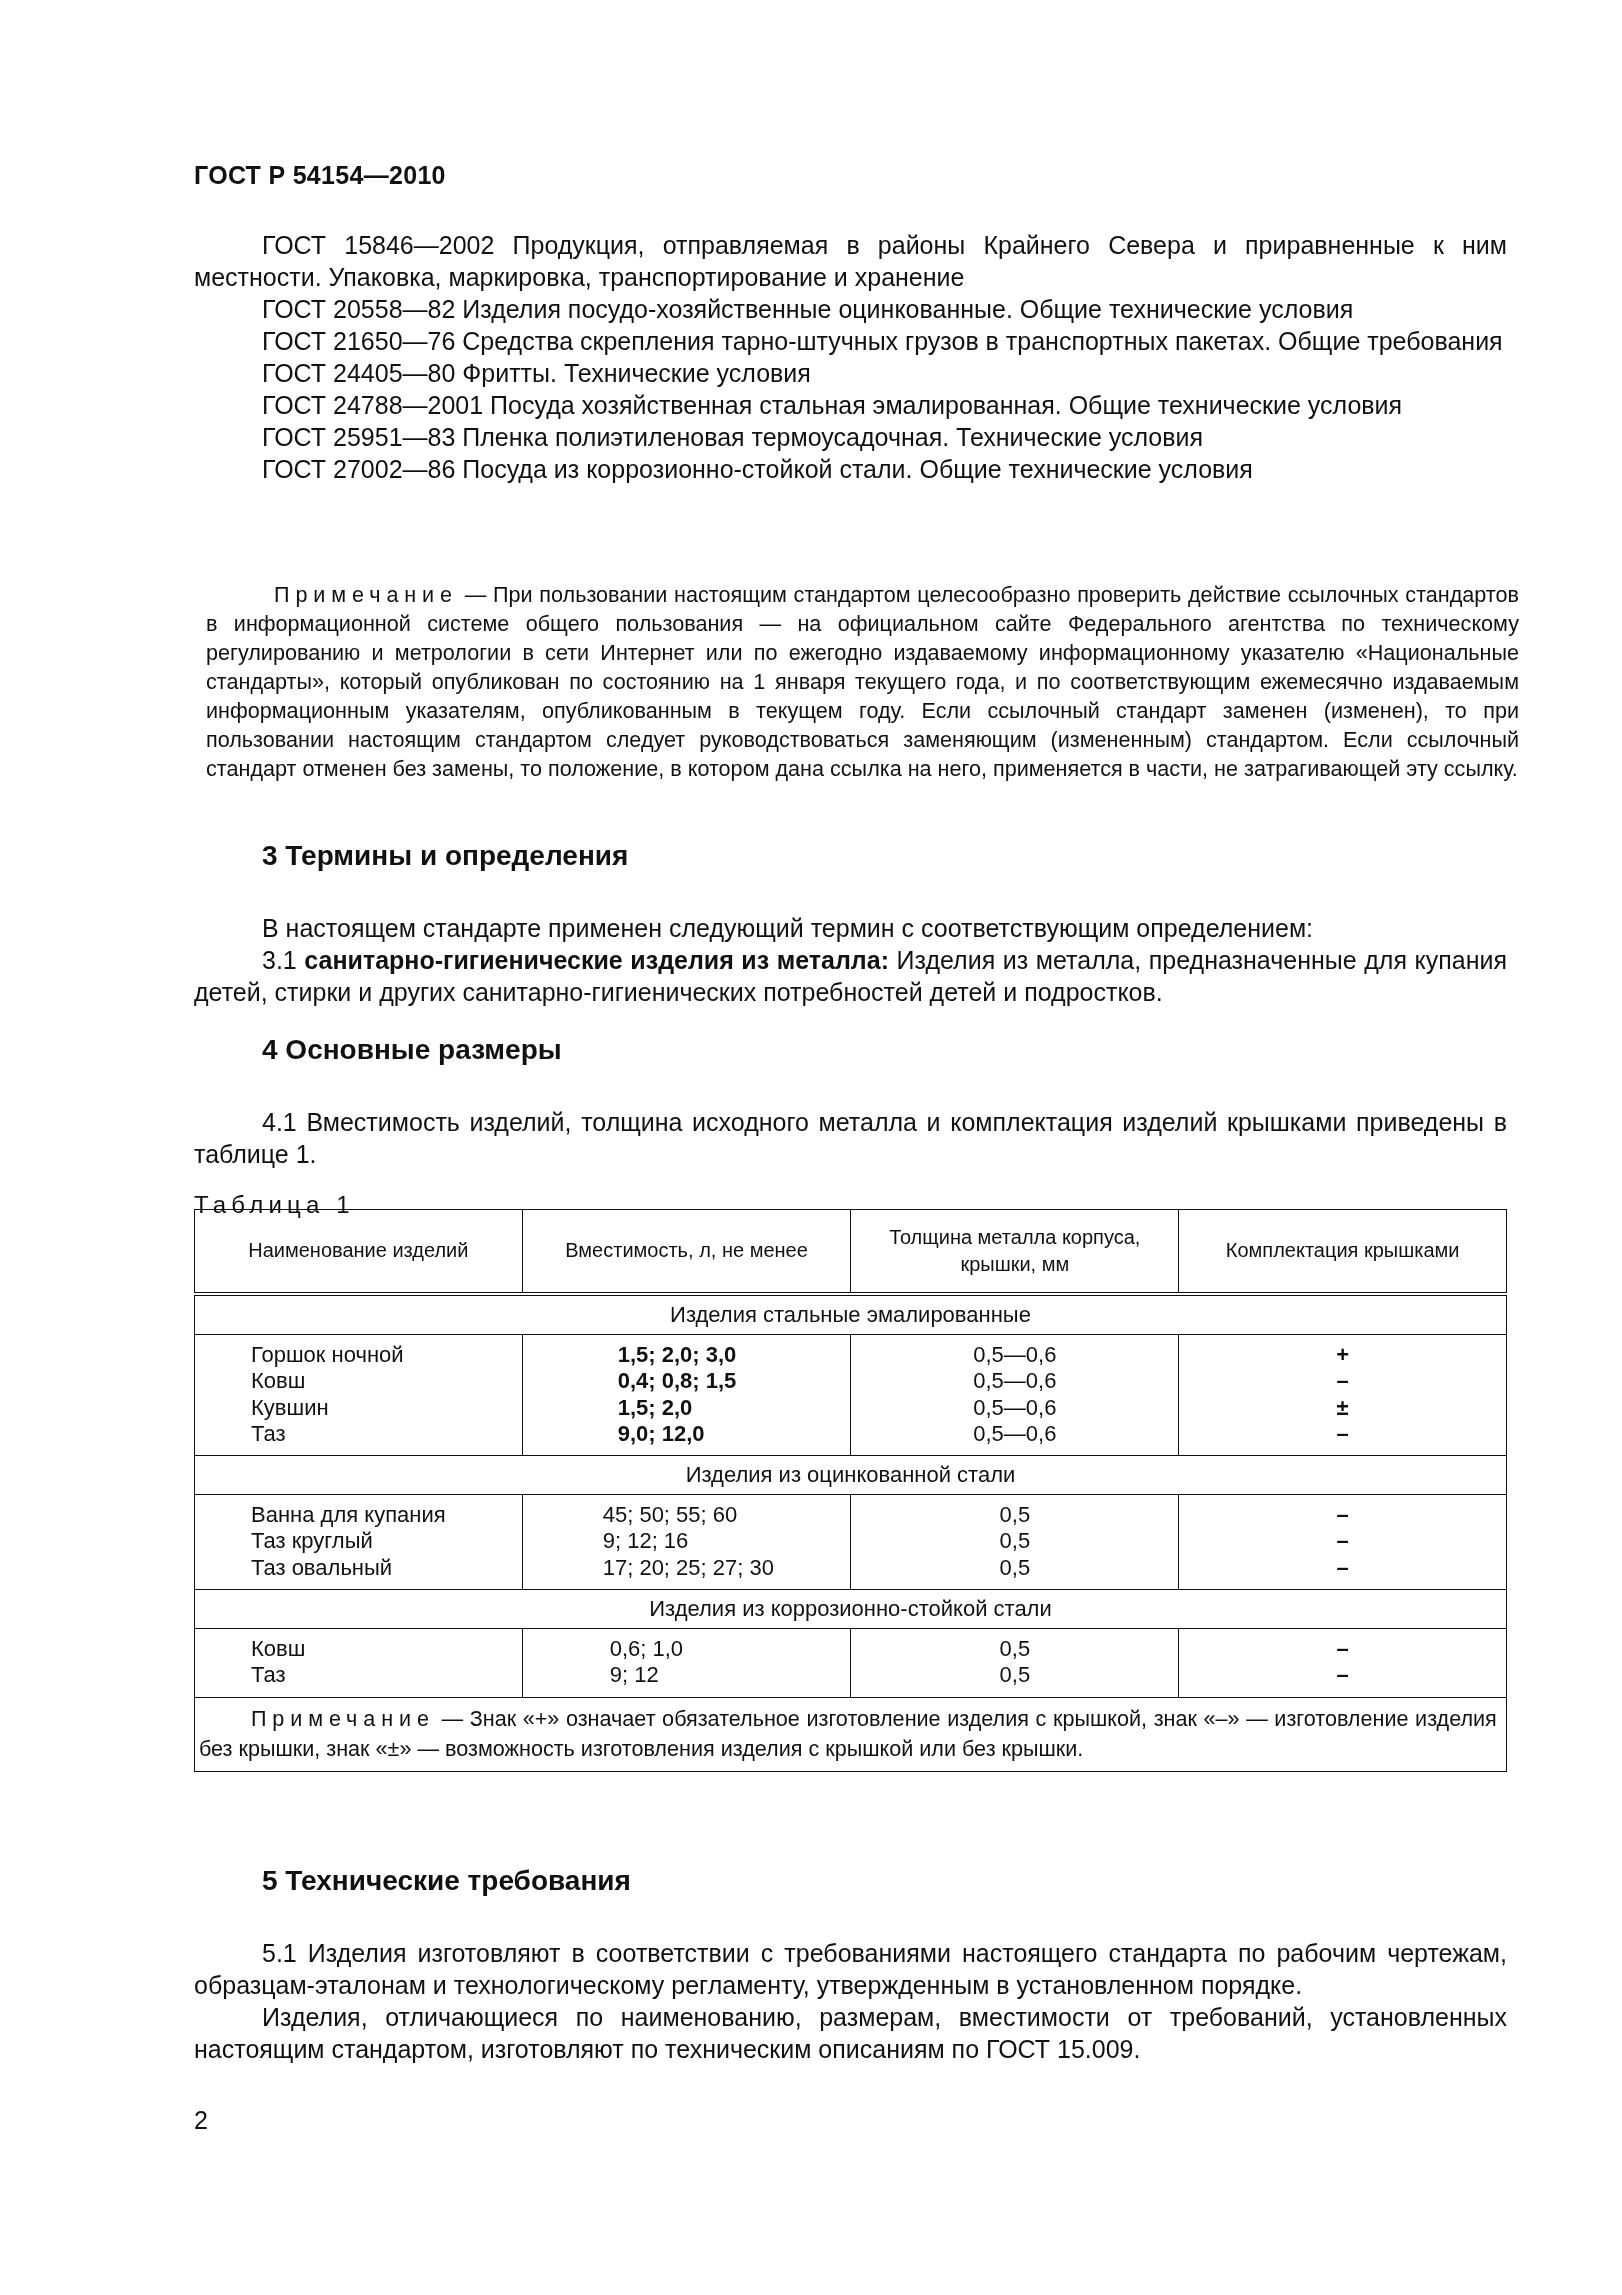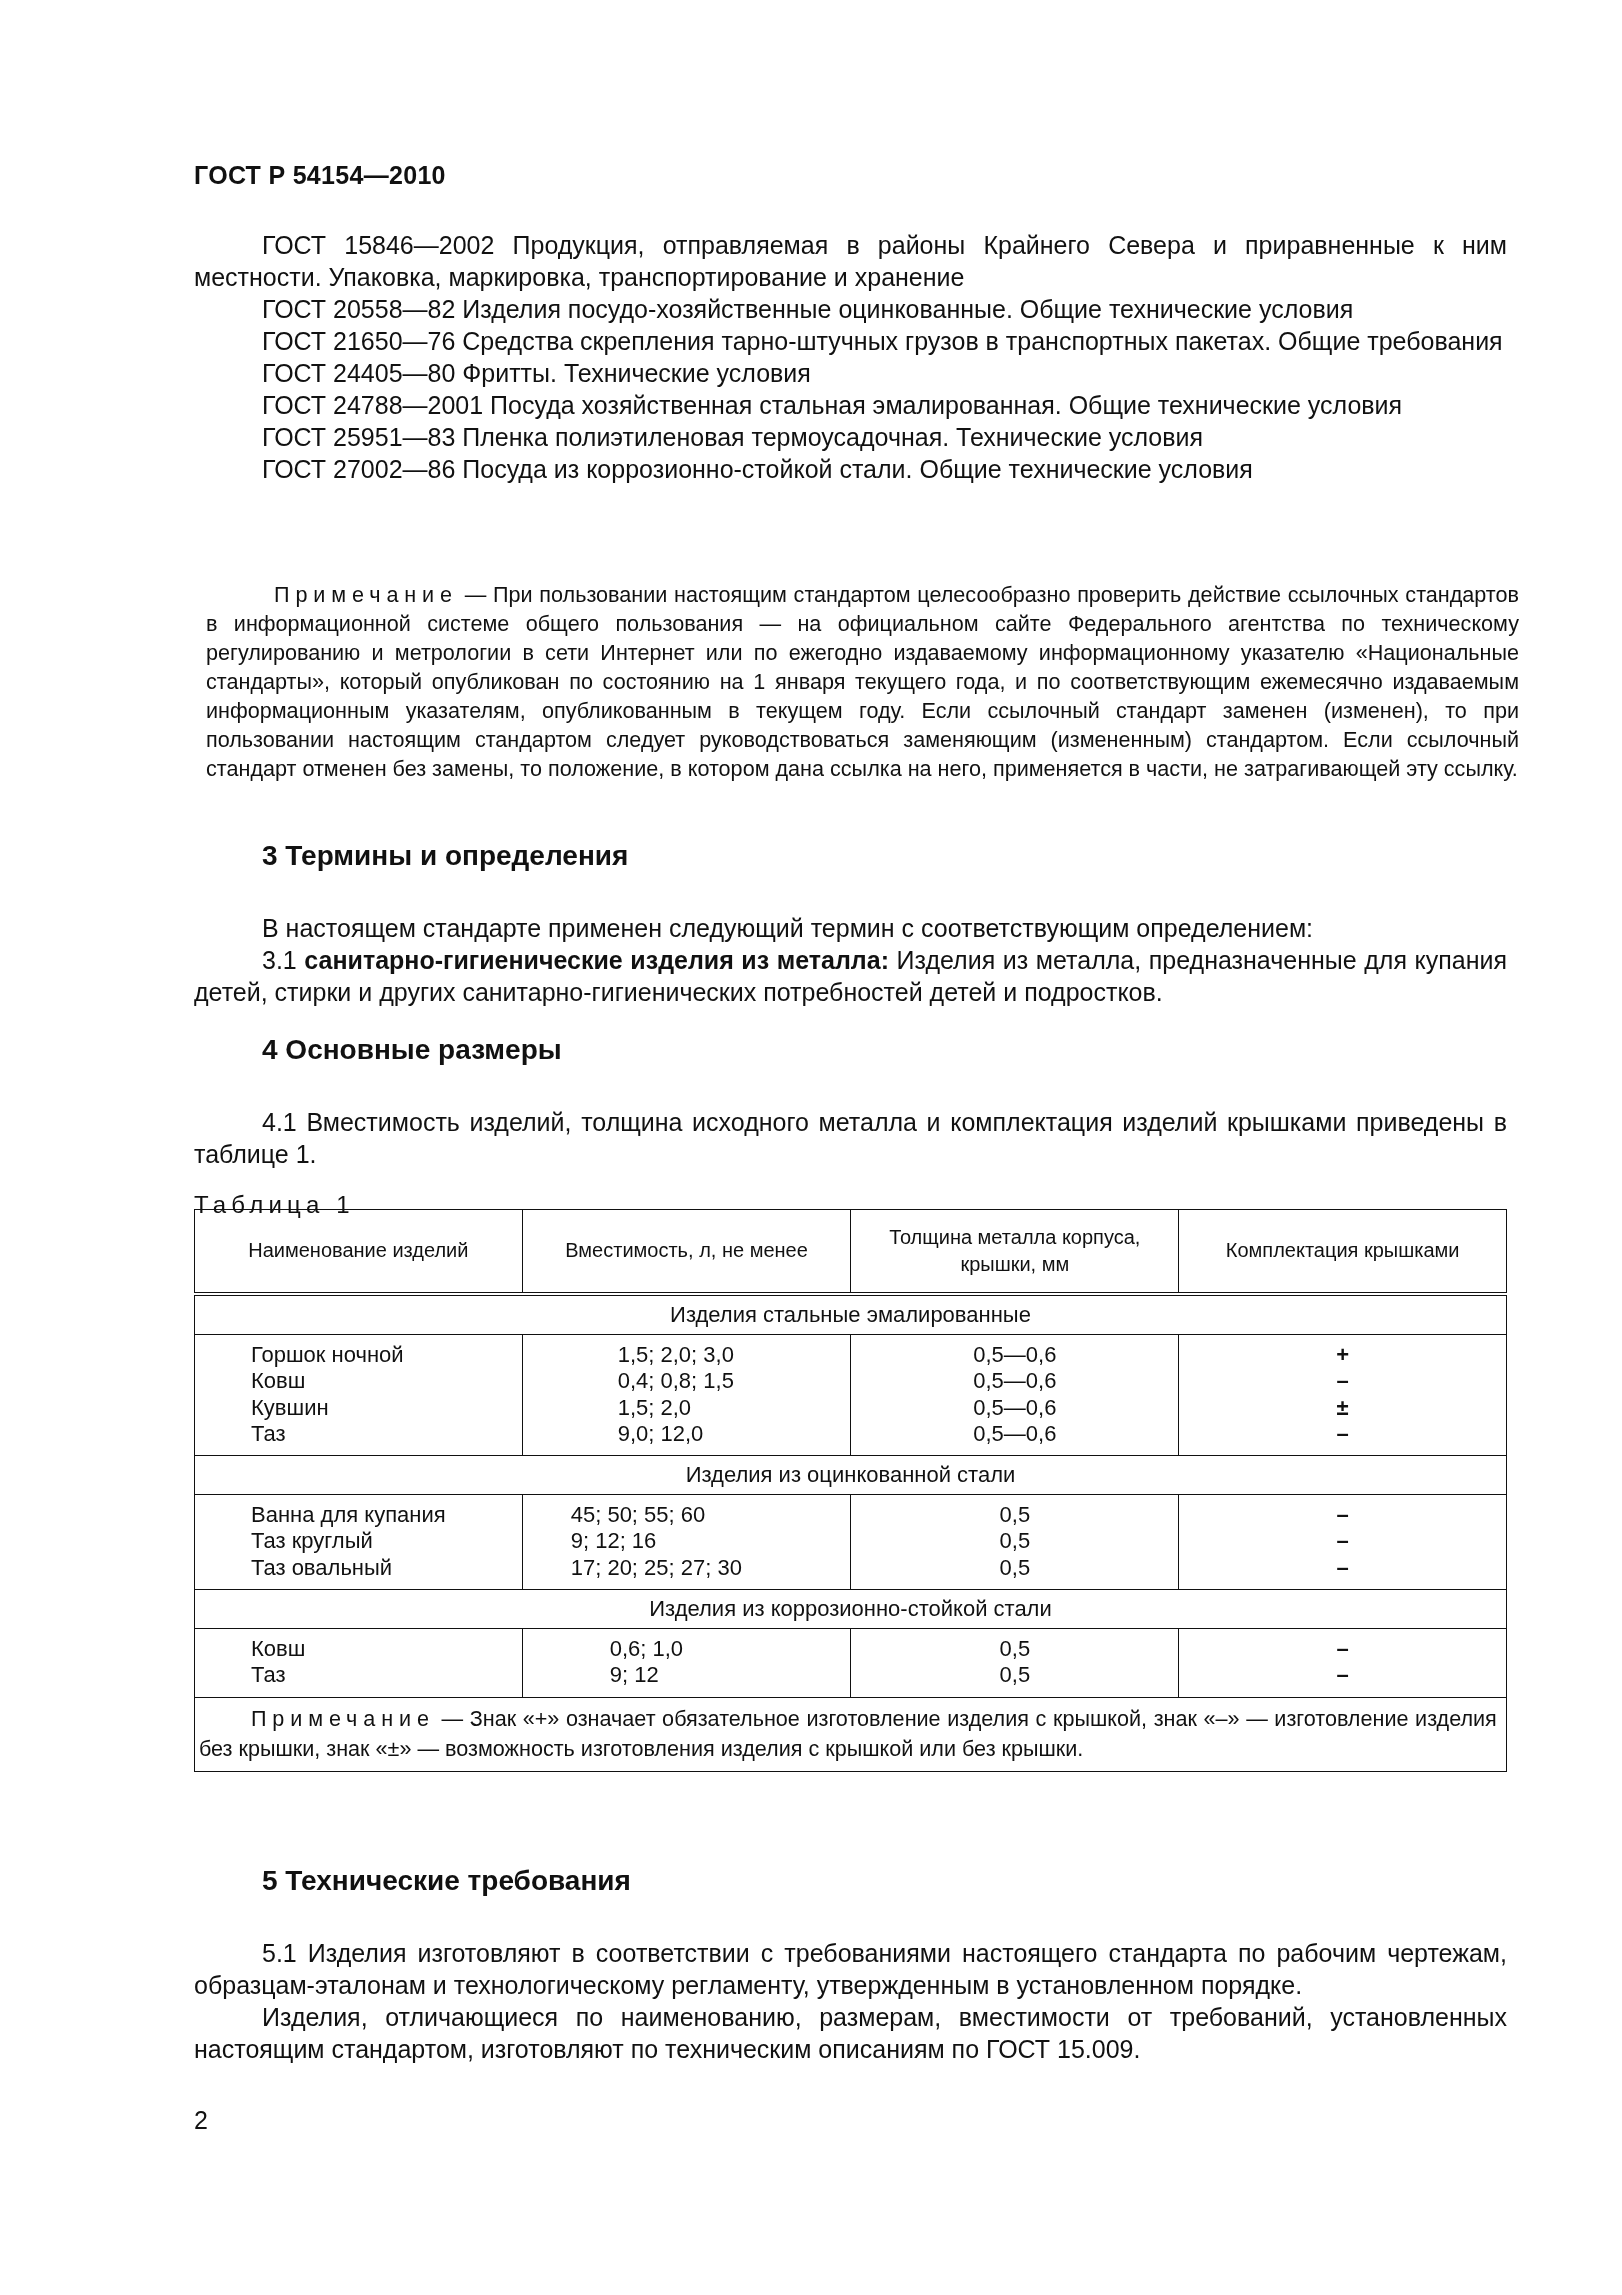--- a/index.html
+++ b/index.html
@@ -79,21 +79,21 @@
       <tr class="group">
         <td colspan="4">Изделия стальные эмалированные</td>
       </tr>
       <tr class="data">
         <td class="c-name">
           <span class="line">Горшок ночной</span>
           <span class="line">Ковш</span>
           <span class="line">Кувшин</span>
           <span class="line">Таз</span>
         </td>
-        <td class="c-cap" style="padding-left: 95px;">
+        <td class="c-cap" style="padding-left: 95px; font-weight: bold;">
           <span class="line">1,5; 2,0; 3,0</span>
           <span class="line">0,4; 0,8; 1,5</span>
           <span class="line">1,5; 2,0</span>
           <span class="line">9,0; 12,0</span>
         </td>
         <td class="c-thk">
           <span class="line">0,5—0,6</span>
           <span class="line">0,5—0,6</span>
           <span class="line">0,5—0,6</span>
           <span class="line">0,5—0,6</span>
@@ -107,21 +107,21 @@
       </tr>
       <tr class="group">
         <td colspan="4">Изделия из оцинкованной стали</td>
       </tr>
       <tr class="data">
         <td class="c-name">
           <span class="line">Ванна для купания</span>
           <span class="line">Таз круглый</span>
           <span class="line">Таз овальный</span>
         </td>
-        <td class="c-cap" style="padding-left: 48px; margin-left: 26px;">
+        <td class="c-cap" style="padding-left: 80px; margin-left: 26px;">
           <span class="line">45; 50; 55; 60</span>
           <span class="line">9; 12; 16</span>
           <span class="line">17; 20; 25; 27; 30</span>
         </td>
         <td class="c-thk">
           <span class="line">0,5</span>
           <span class="line">0,5</span>
           <span class="line">0,5</span>
         </td>
         <td class="c-lid">

